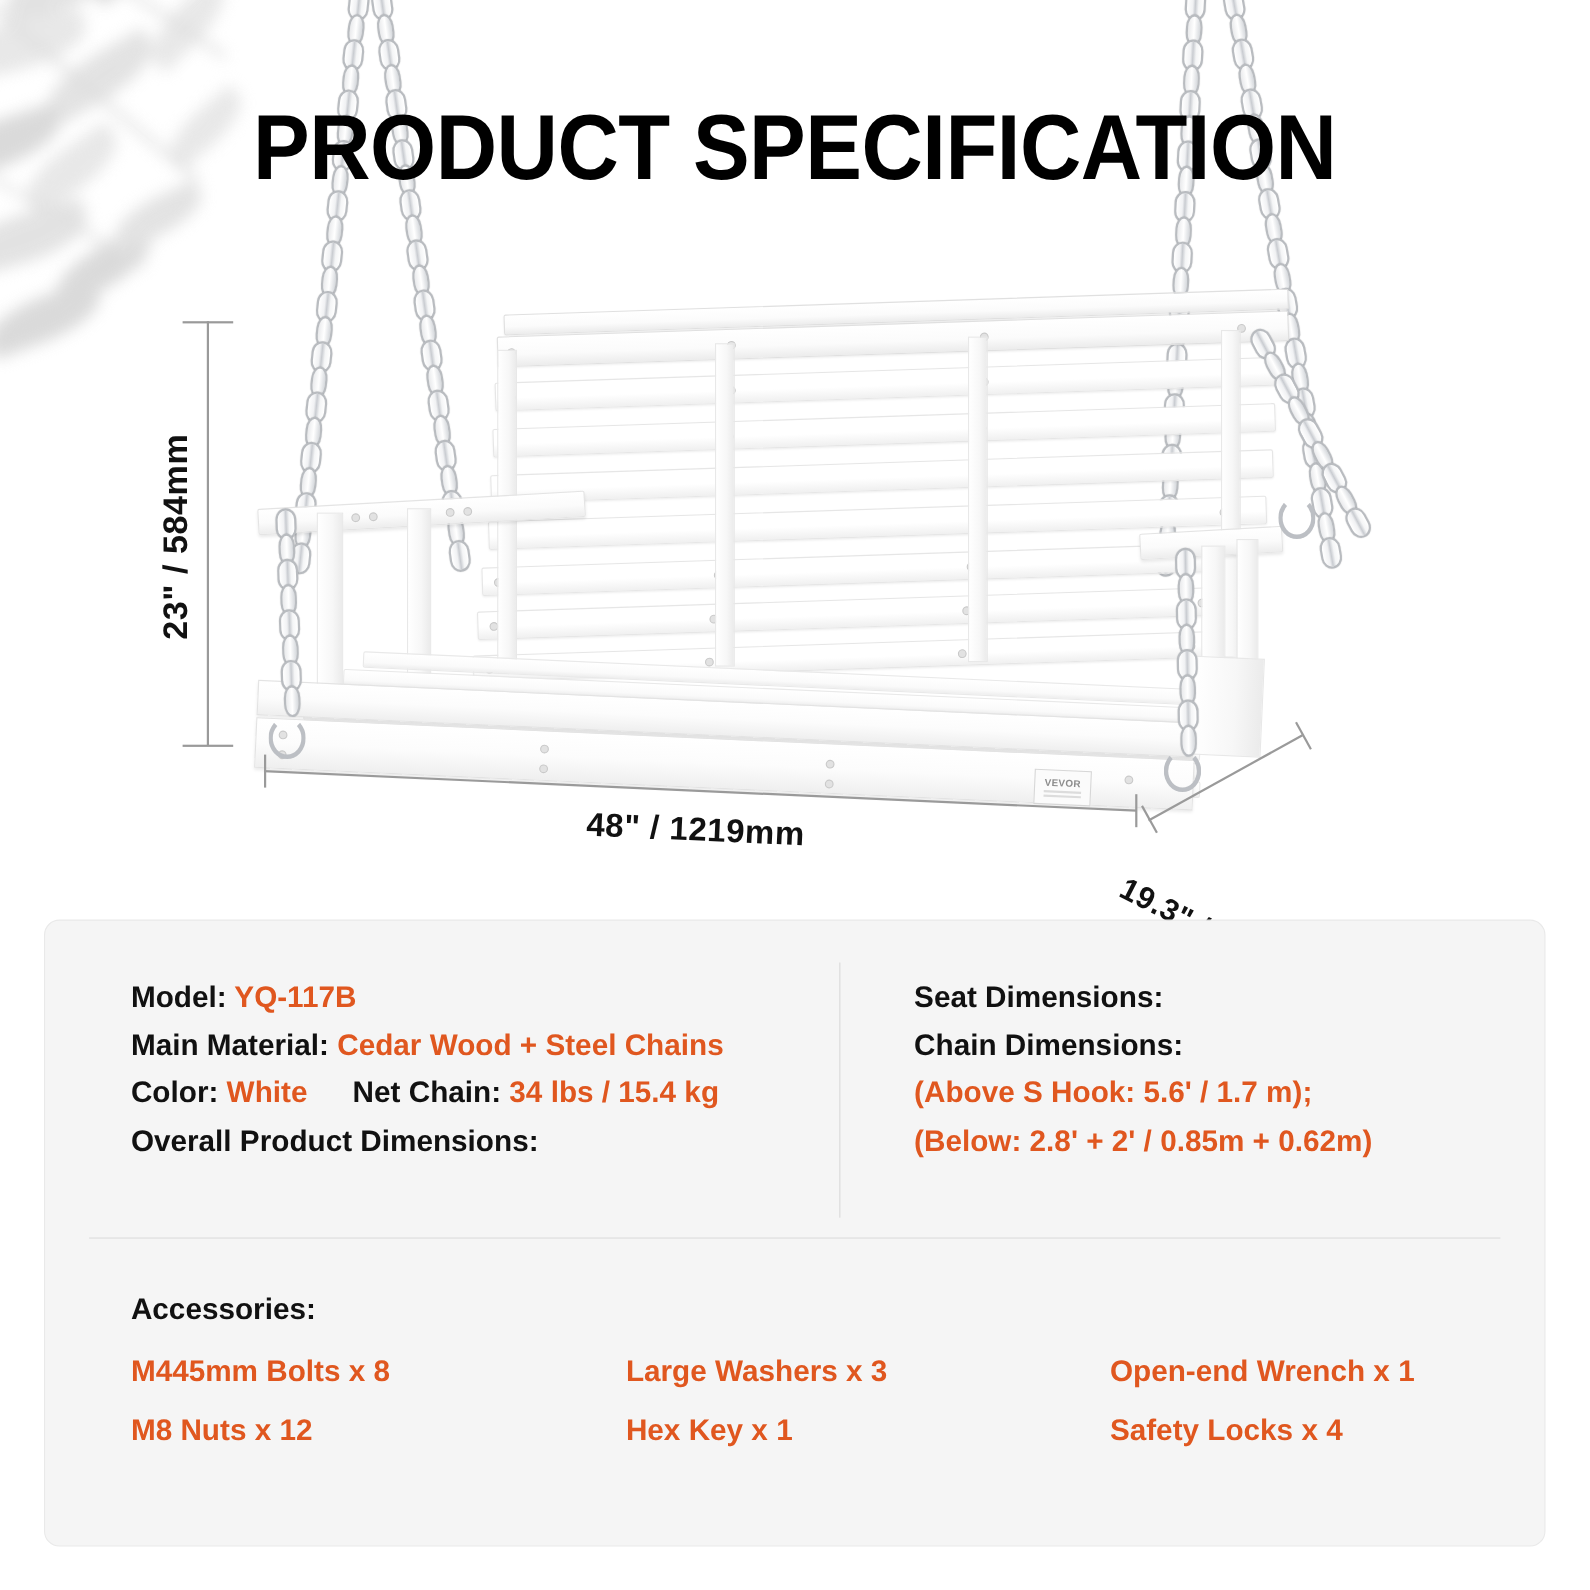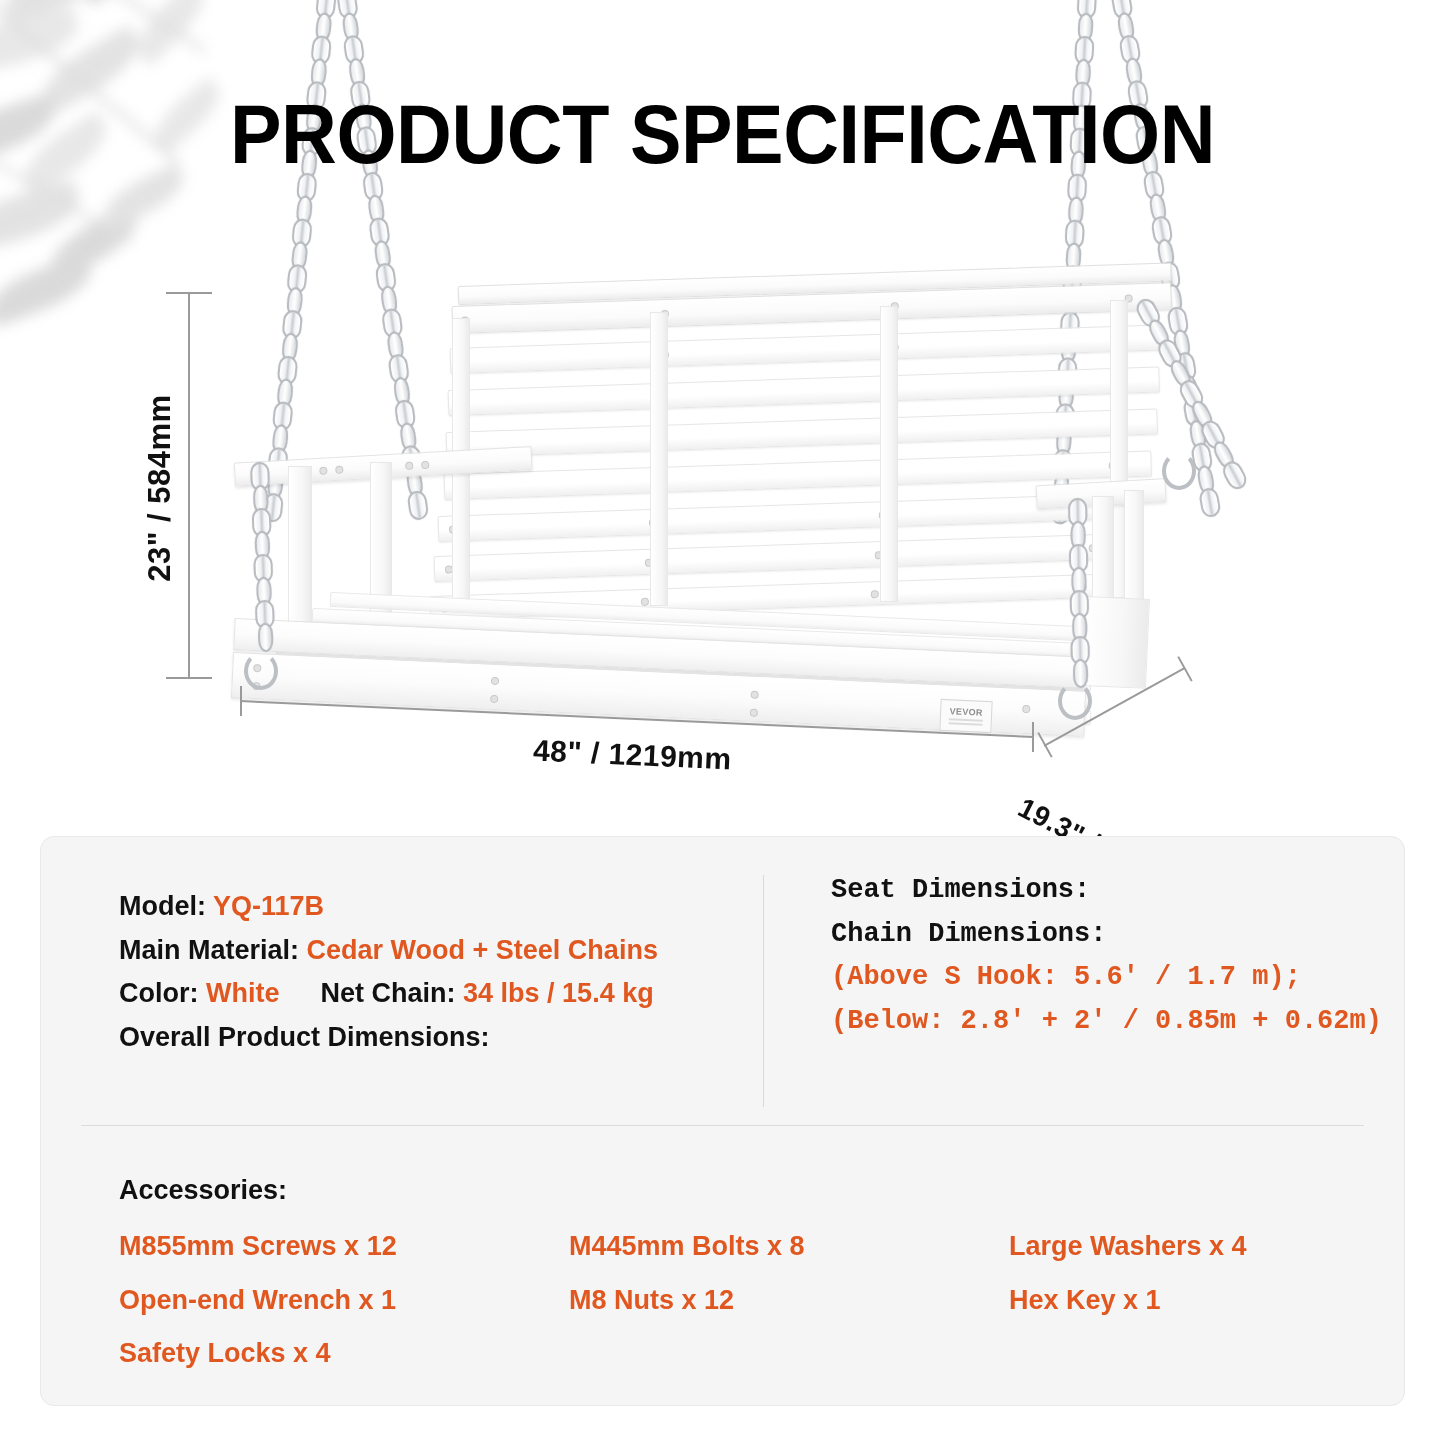--- a/index.html
+++ b/index.html
@@ -216,23 +216,22 @@
   }
   .col-left {
     position: absolute;
     left: 78px;
     top: 48px;
     width: 640px;
   }
   .col-right {
     position: absolute;
     left: 790px;
-    top: 32px;
+    top: 48px;
     width: 540px;
-    font-family: Liberation Mono, monospace;
   }
   .v-divider {
     position: absolute;
     left: 722px;
     top: 38px;
     width: 1px;
     height: 232px;
     background: #d9d9d9;
   }
   .h-divider {
@@ -604,22 +603,21 @@
         <span class="val">(Below: 2.8' + 2' / 0.85m + 0.62m)</span>
       </div>
     </div>
   </div>
 
   <div class="h-divider"></div>
 
   <div class="acc-section">
     <div class="acc-title">Accessories:</div>
     <div class="acc-grid">
-      <div class="acc-item">M855mm Screws x 12</div>
       <div class="acc-item">M445mm Bolts x 8</div>
-      <div class="acc-item acc-col-3">Large Washers x 4</div>
+      <div class="acc-item acc-col-3">Large Washers x 3</div>
       <div class="acc-item">Open-end Wrench x 1</div>
       <div class="acc-item">M8 Nuts x 12</div>
       <div class="acc-item">Hex Key x 1</div>
       <div class="acc-item acc-col-3">Safety Locks x 4</div>
     </div>
   </div>
 </div>
 
 </body></html>

